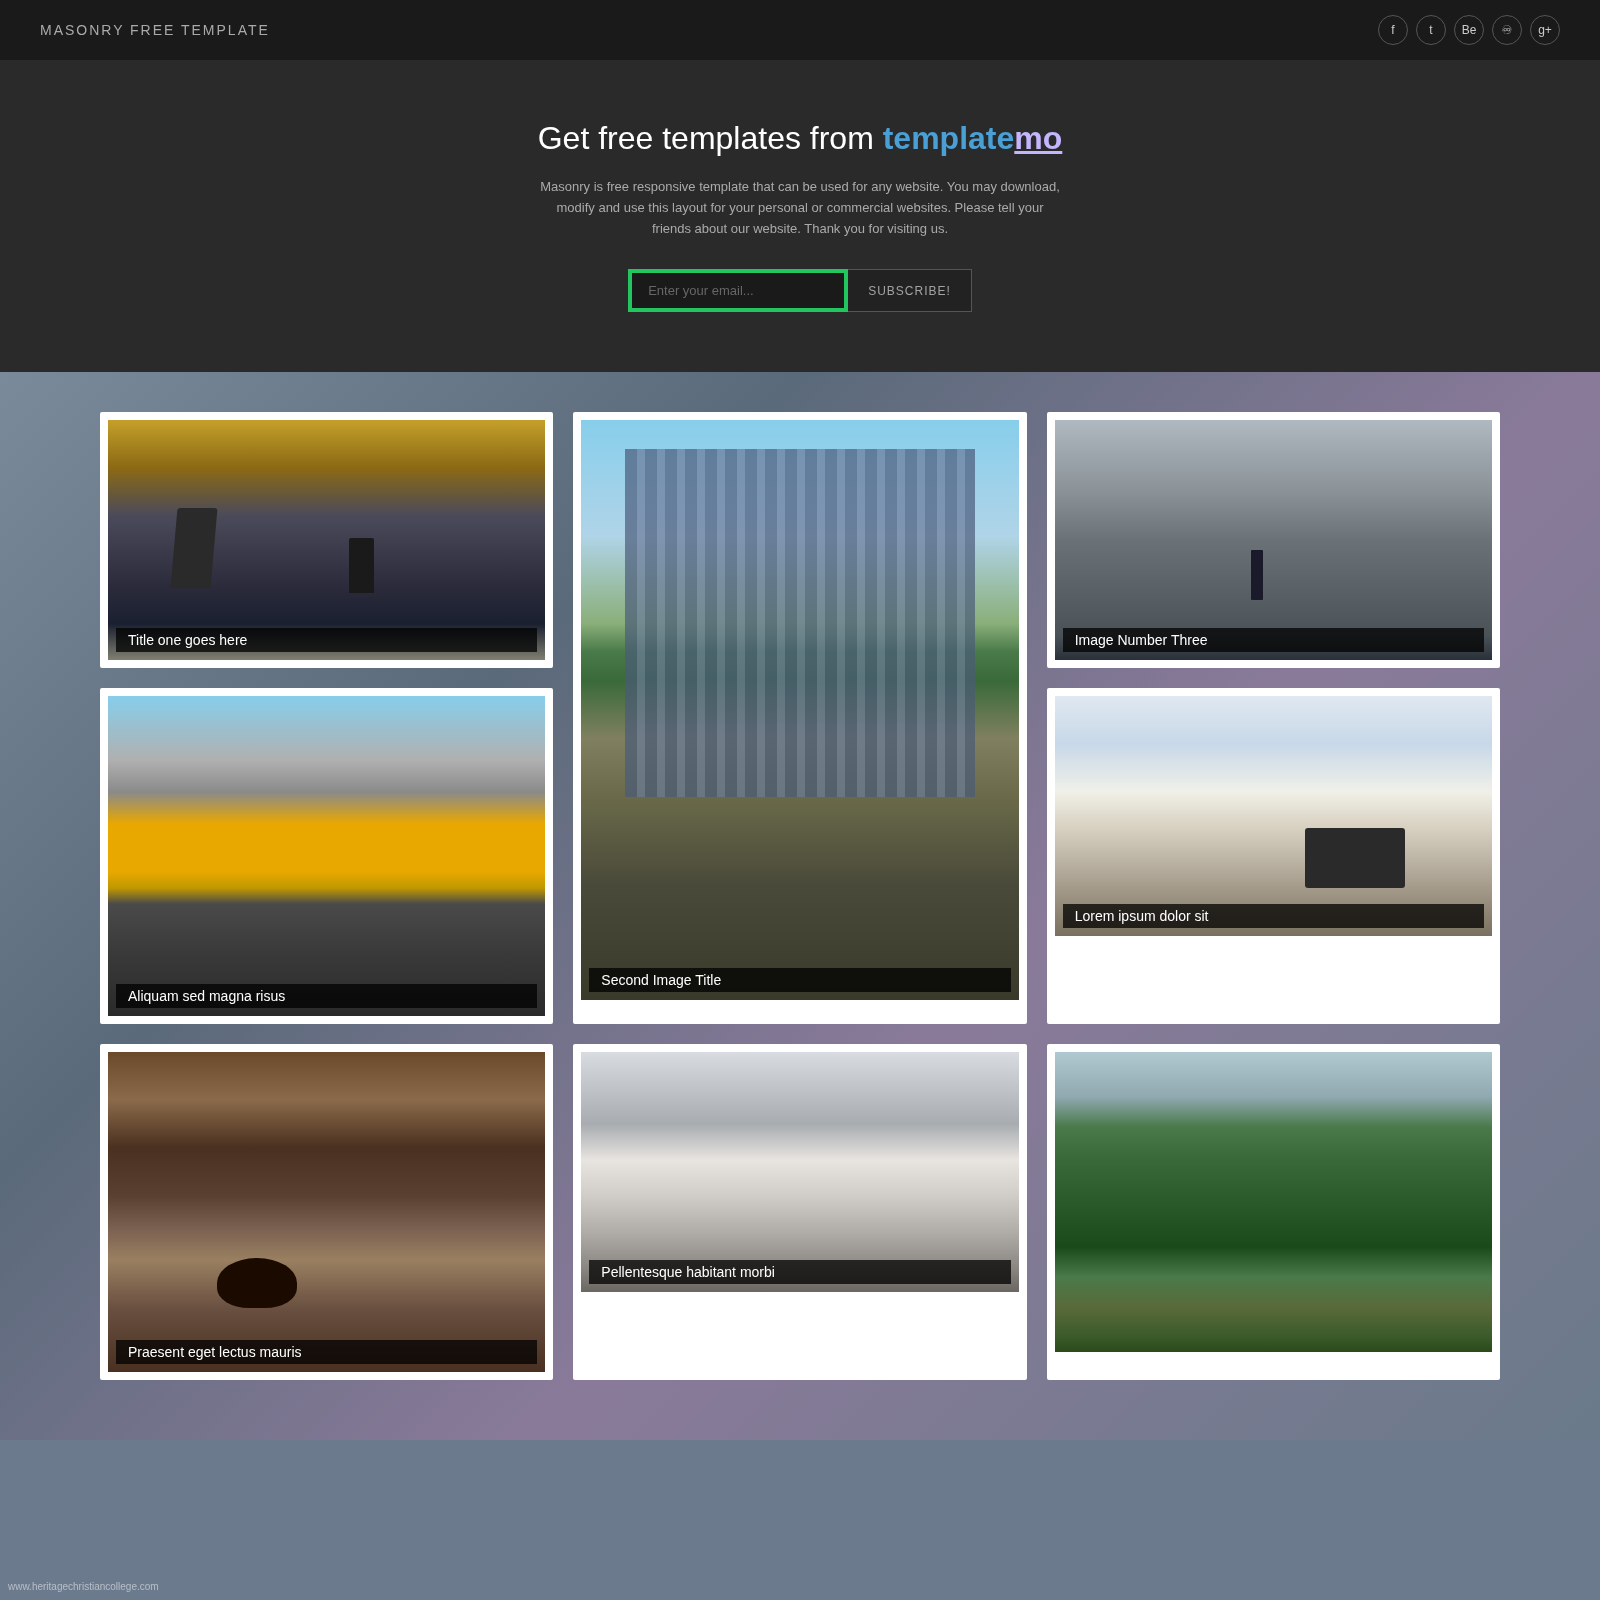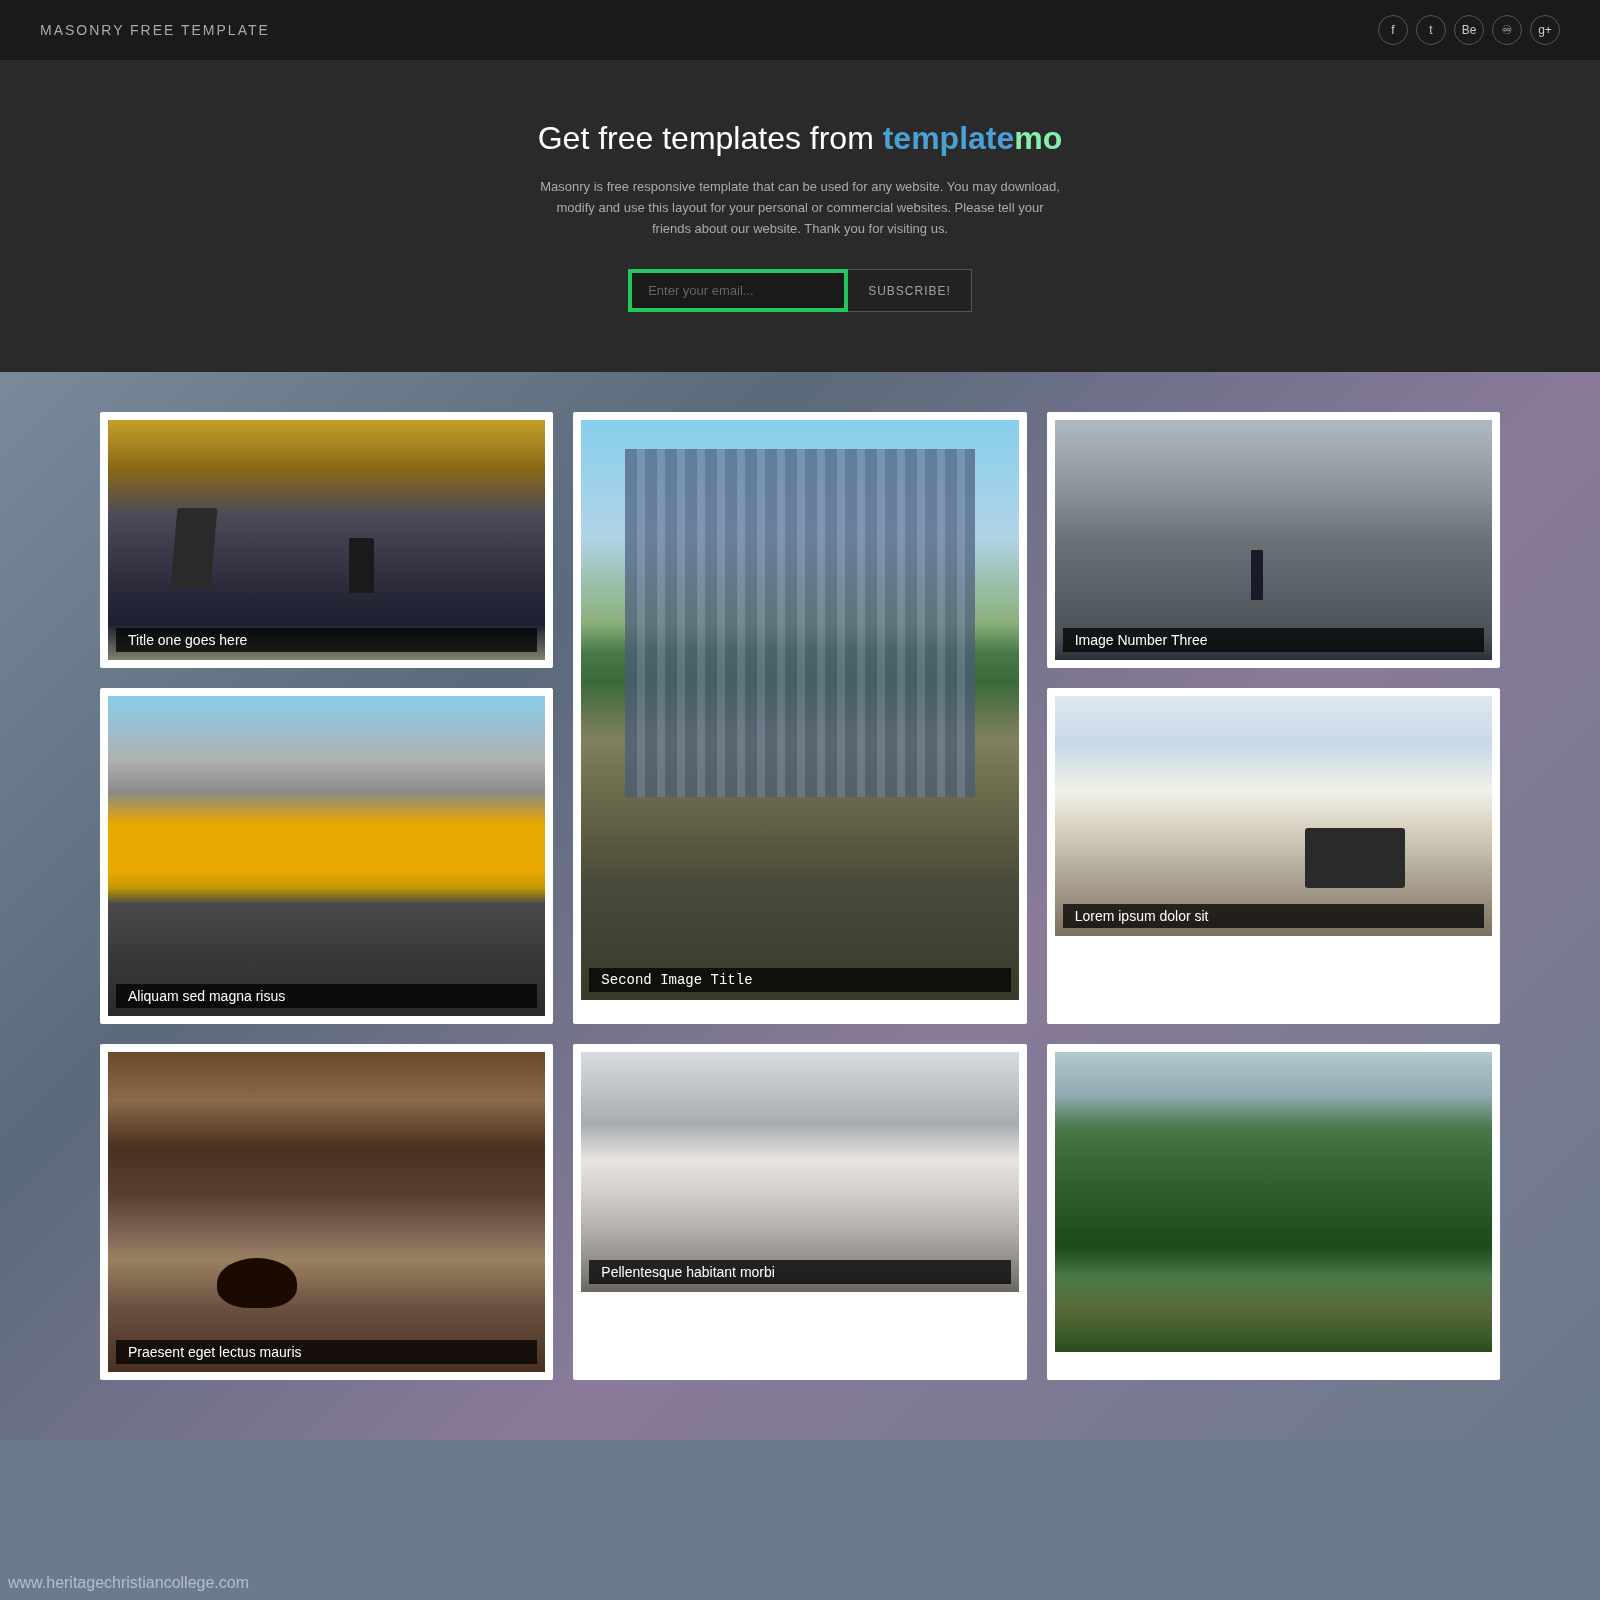--- a/index.html
+++ b/index.html
@@ -58,22 +58,23 @@
       color: white;
       font-size: 32px;
       font-weight: 400;
       margin-bottom: 20px;
     }
     .hero h1 .brand-template {
       color: #4a9fd4;
       font-weight: 700;
     }
     .hero h1 .brand-mo {
-      color: #86efac;
+      color: #c4b5fd;
       font-weight: 700;
+      text-decoration: underline;
     }
     .hero p {
       color: #aaa;
       font-size: 13px;
       max-width: 520px;
       margin: 0 auto 30px;
       line-height: 1.6;
     }
     .hero-form {
       display: flex;
@@ -280,21 +281,21 @@
 
     
     .tall { grid-row: span 2; }
 
     
     .footer-watermark {
       position: fixed;
       bottom: 8px;
       left: 8px;
       color: rgba(255,255,255,0.5);
-      font-size: 16px;
+      font-size: 10px;
     }
   </style>
 </head>
 <body>
 
 <nav class="navbar">
   <div class="navbar-brand">
     <span>MASONRY</span>
     <span>FREE TEMPLATE</span>
   </div>
@@ -321,21 +322,21 @@
 <section class="gallery-section">
   <div class="masonry-grid">
 
     <div class="grid-item">
       <div class="img-wrapper">
         <div class="img-ocean"></div>
         <div class="caption">Title one goes here</div>
       </div>
     </div>
 
-    <div class="grid-item tall" style="grid-row: span 2; font-family: Liberation Mono, monospace;">
+    <div class="grid-item tall" style="grid-row: span 2;">
       <div class="img-wrapper">
         <div class="img-city" style="height: 580px;"></div>
         <div class="caption">Second Image Title</div>
       </div>
     </div>
 
     <div class="grid-item">
       <div class="img-wrapper">
         <div class="img-graffiti"></div>
         <div class="caption">Image Number Three</div>

